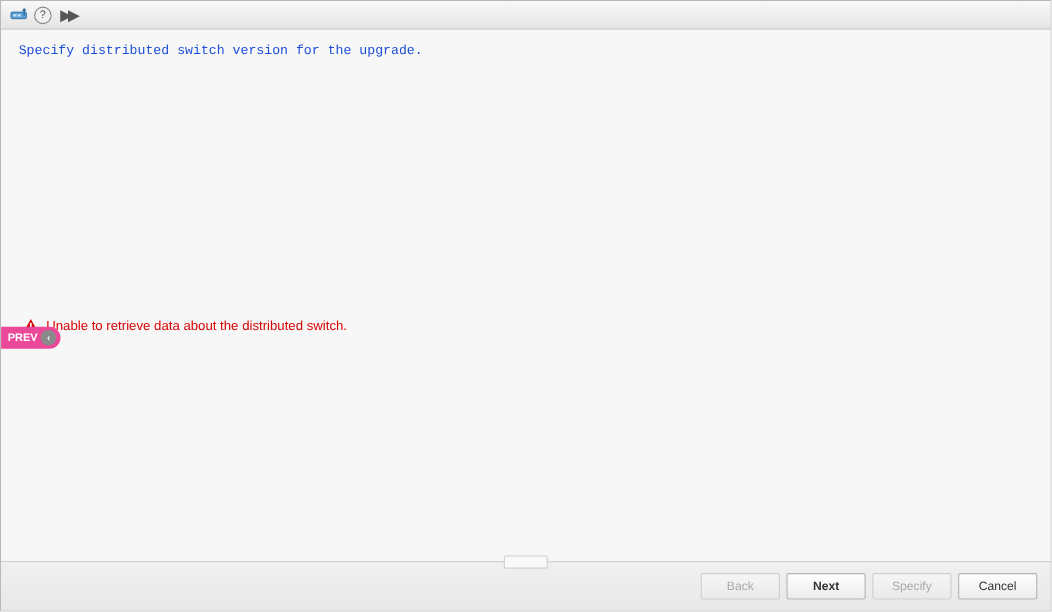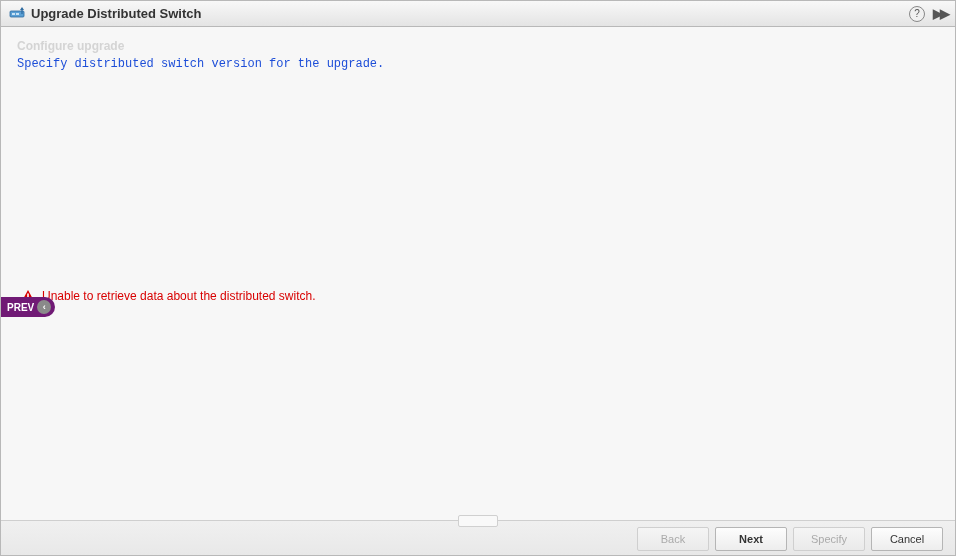--- a/index.html
+++ b/index.html
@@ -117,21 +117,21 @@
       display: block;
     }
     .error-text {
       color: #d80000;
       font-size: 12px;
     }
     .prev-badge {
       position: absolute;
       top: 270px;
       left: 0;
-      background: #701a75;
+      background: #ec4899;
       color: #fff;
       font-size: 10px;
       font-weight: bold;
       padding: 3px 4px 3px 6px;
       border-radius: 0 12px 12px 0;
       display: flex;
       align-items: center;
       gap: 3px;
       z-index: 10;
     }
@@ -140,25 +140,25 @@
       height: 14px;
       background: #8a8a8a;
       border-radius: 50%;
       display: flex;
       align-items: center;
       justify-content: center;
       font-size: 9px;
       color: #fff;
     }
     .footer {
-      height: 35px;
+      height: 45px;
       background: linear-gradient(to bottom, #f0f0f0, #e8e8e8);
       border-top: 1px solid #cfcfcf;
       display: flex;
-      align-items: flex-end;
+      align-items: center;
       justify-content: flex-end;
       padding: 4px 12px;
       gap: 6px;
       position: relative;
     }
     .footer-handle {
       position: absolute;
       left: 50%;
       transform: translateX(-50%);
       top: -6px;
@@ -196,30 +196,28 @@
   <div class="titlebar">
     <span class="titlebar-icon">
       <svg viewBox="0 0 16 16" width="16" height="16">
         <rect x="1" y="5" width="14" height="6" rx="1" fill="#5a9fd4" stroke="#2d6a9f" stroke-width="0.8"></rect>
         <rect x="3" y="7" width="3" height="2" fill="#c9e2f4"></rect>
         <rect x="7" y="7" width="3" height="2" fill="#c9e2f4"></rect>
         <path d="M11 4 L13 1 L15 4 Z" fill="#2d6a9f"></path>
         <line x1="13" y1="4" x2="13" y2="8" stroke="#2d6a9f" stroke-width="1.2"></line>
       </svg>
     </span>
-    <span class="titlebar-title">Upgrade Distributed Switch</span>
     <div class="titlebar-right">
       <span class="help-icon">?</span>
       <span class="maximize-icon">▶▶</span>
     </div>
   </div>
 
   <div class="content">
     <div class="main">
-      <div class="main-title">Configure upgrade</div>
       <div class="main-subtitle">Specify distributed switch version for the upgrade.</div>
     </div>
 
     <div class="error-banner">
       <span class="error-icon">
         <svg width="14" height="14" viewBox="0 0 14 14">
           <path d="M7 1 L13 12 L1 12 Z" fill="#d80000"></path>
           <rect x="6.2" y="4.5" width="1.6" height="4" fill="#fff"></rect>
           <rect x="6.2" y="9.3" width="1.6" height="1.6" fill="#fff"></rect>
         </svg>

